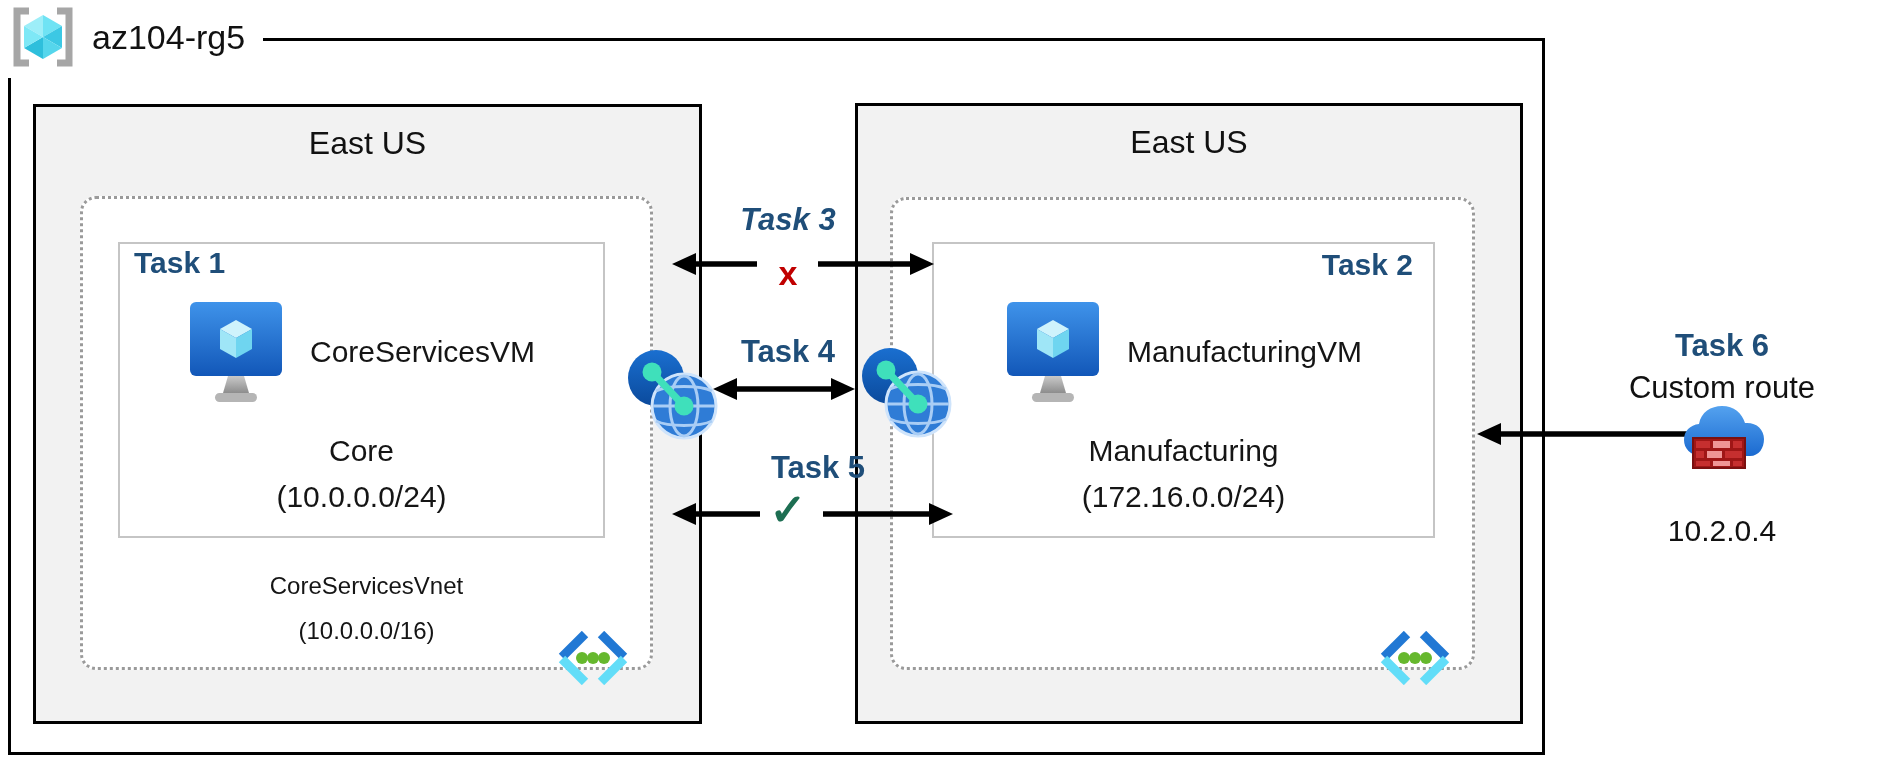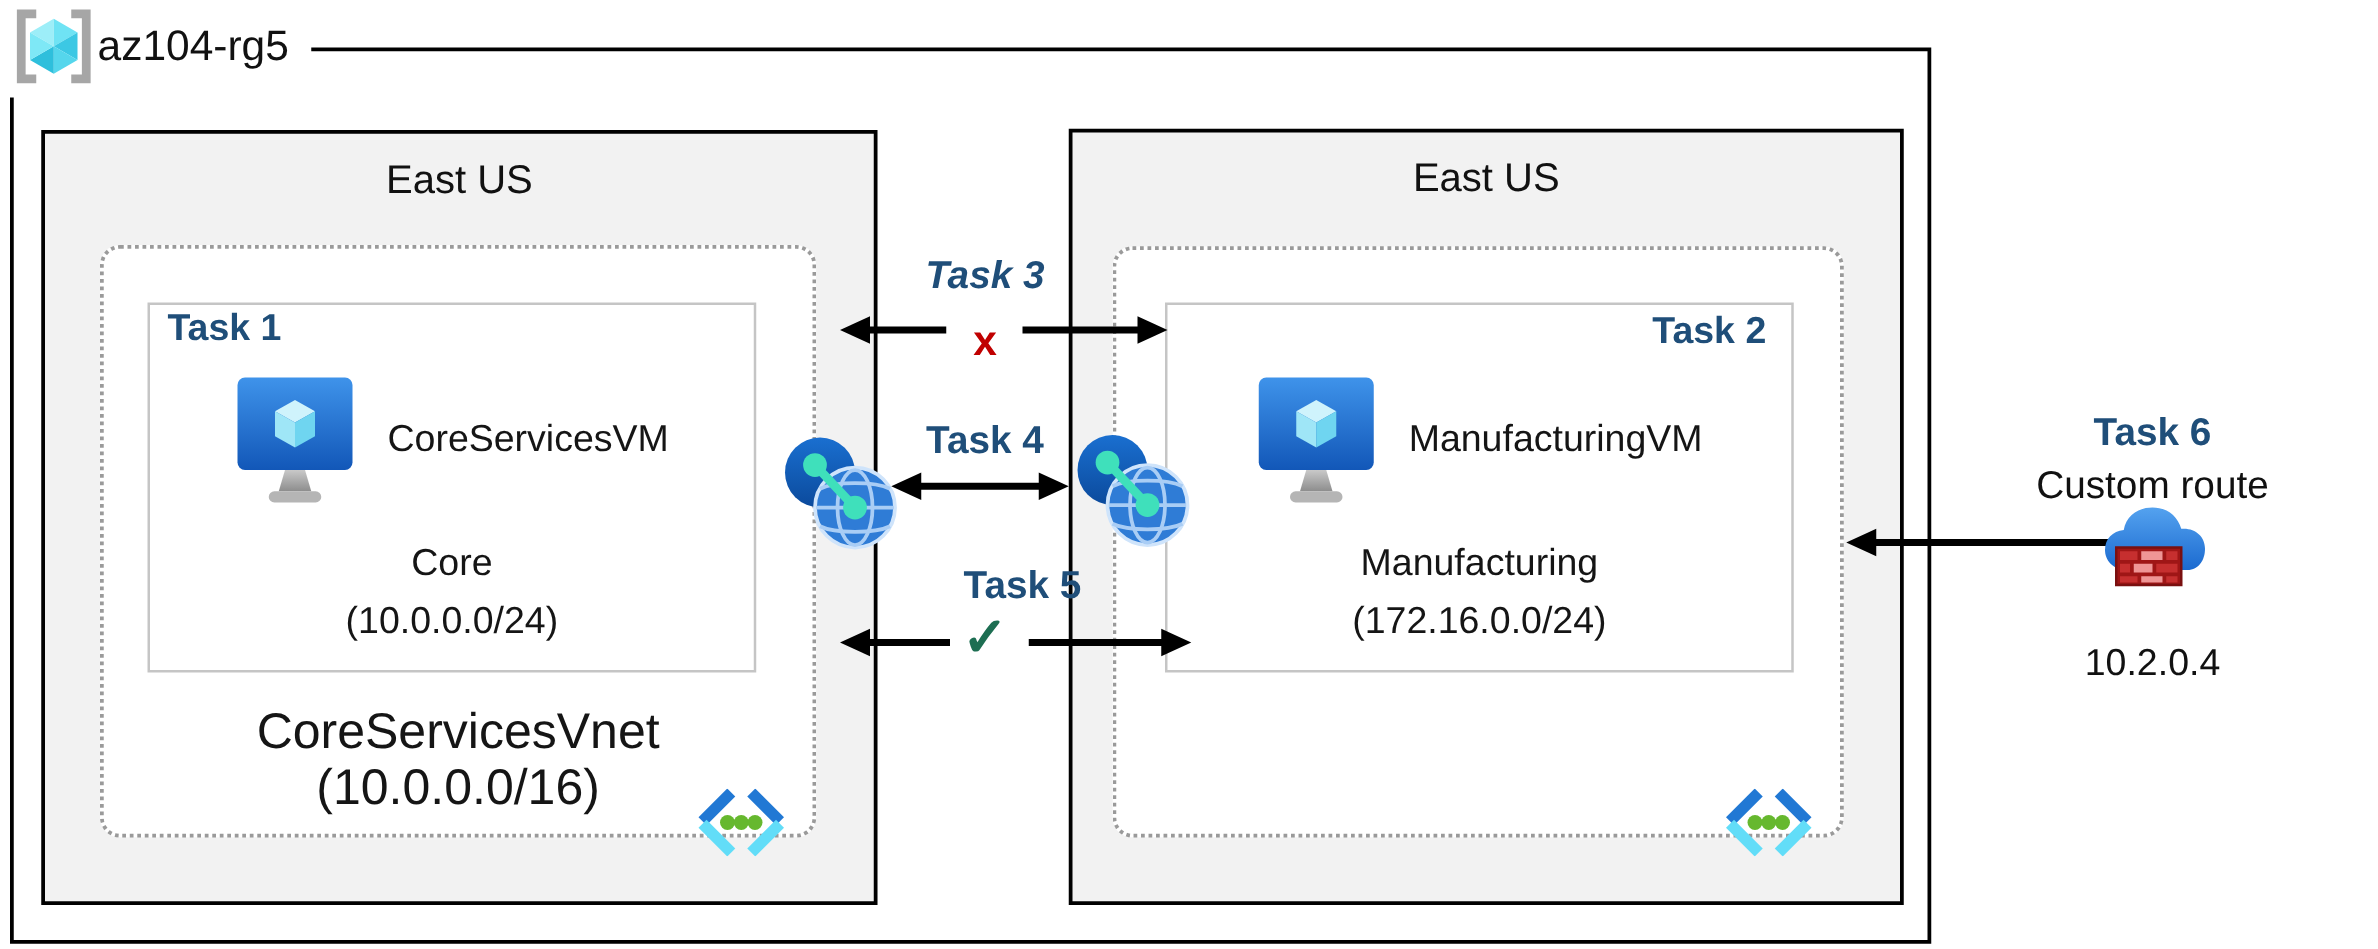--- a/index.html
+++ b/index.html
@@ -3,21 +3,21 @@
 <meta charset="utf-8">
 <style>
   html,body{margin:0;padding:0;background:#fff;}
   #canvas{position:relative;width:1902px;height:759px;background:#fff;
           font-family:"Liberation Sans",sans-serif;color:#1a1a1a;overflow:hidden;}
 
   
   .rg-box{position:absolute;left:8px;top:38px;width:1537px;height:717px;
           border:3px solid #000;box-sizing:border-box;background:#fff;}
   .rg-label{position:absolute;left:6px;top:0;z-index:6;display:flex;align-items:center;
-            background:#fff;padding:2px 18px 6px 2px;height:70px;}
+            gap:14px;background:#fff;padding:2px 18px 6px 2px;height:70px;}
   .rg-name{font-size:34px;color:#111;}
 
   
   .region{position:absolute;background:#f2f2f2;border:3px solid #000;box-sizing:border-box;}
   .region-left{left:33px;top:104px;width:669px;height:620px;}
   .region-right{left:855px;top:103px;width:668px;height:621px;}
   .region-title{text-align:center;padding-top:18px;font-size:32px;color:#111;}
 
   
   .vnet{position:absolute;background:#fff;border:3px dotted #9a9a9a;border-radius:16px;
@@ -34,21 +34,21 @@
   .task-tag.tl{left:14px;top:2px;}
   .task-tag.tr{right:20px;top:4px;}
 
   .vm-row{position:absolute;left:0;right:0;top:56px;display:flex;align-items:center;
           justify-content:center;gap:26px;}
   .vm-name{font-size:30px;color:#151515;}
 
   .subnet-name-block{position:absolute;left:0;right:0;bottom:16px;text-align:center;
                      font-size:30px;line-height:46px;color:#151515;}
   .vnet-name-block{position:absolute;left:0;right:0;bottom:14px;text-align:center;
-                   font-size:40px;line-height:45px;color:#151515;}
+                   font-size:24px;line-height:45px;color:#151515;}
   .vnet-badge{position:absolute;right:20px;bottom:-18px;z-index:2;}
 
   
   .mid{position:absolute;left:700px;width:176px;text-align:center;z-index:4;}
   .task-label{font-size:31px;font-weight:bold;color:#1F4E79;}
   .t3{top:202px;font-style:italic;} .t4{top:334px;} .t5{top:450px;padding-left:30px;}
   .t3x{top:254px;font-size:34px;font-weight:bold;color:#C00000;}
   .t5c{top:484px;font-size:44px;font-weight:bold;color:#1D6E52;}
 
   

